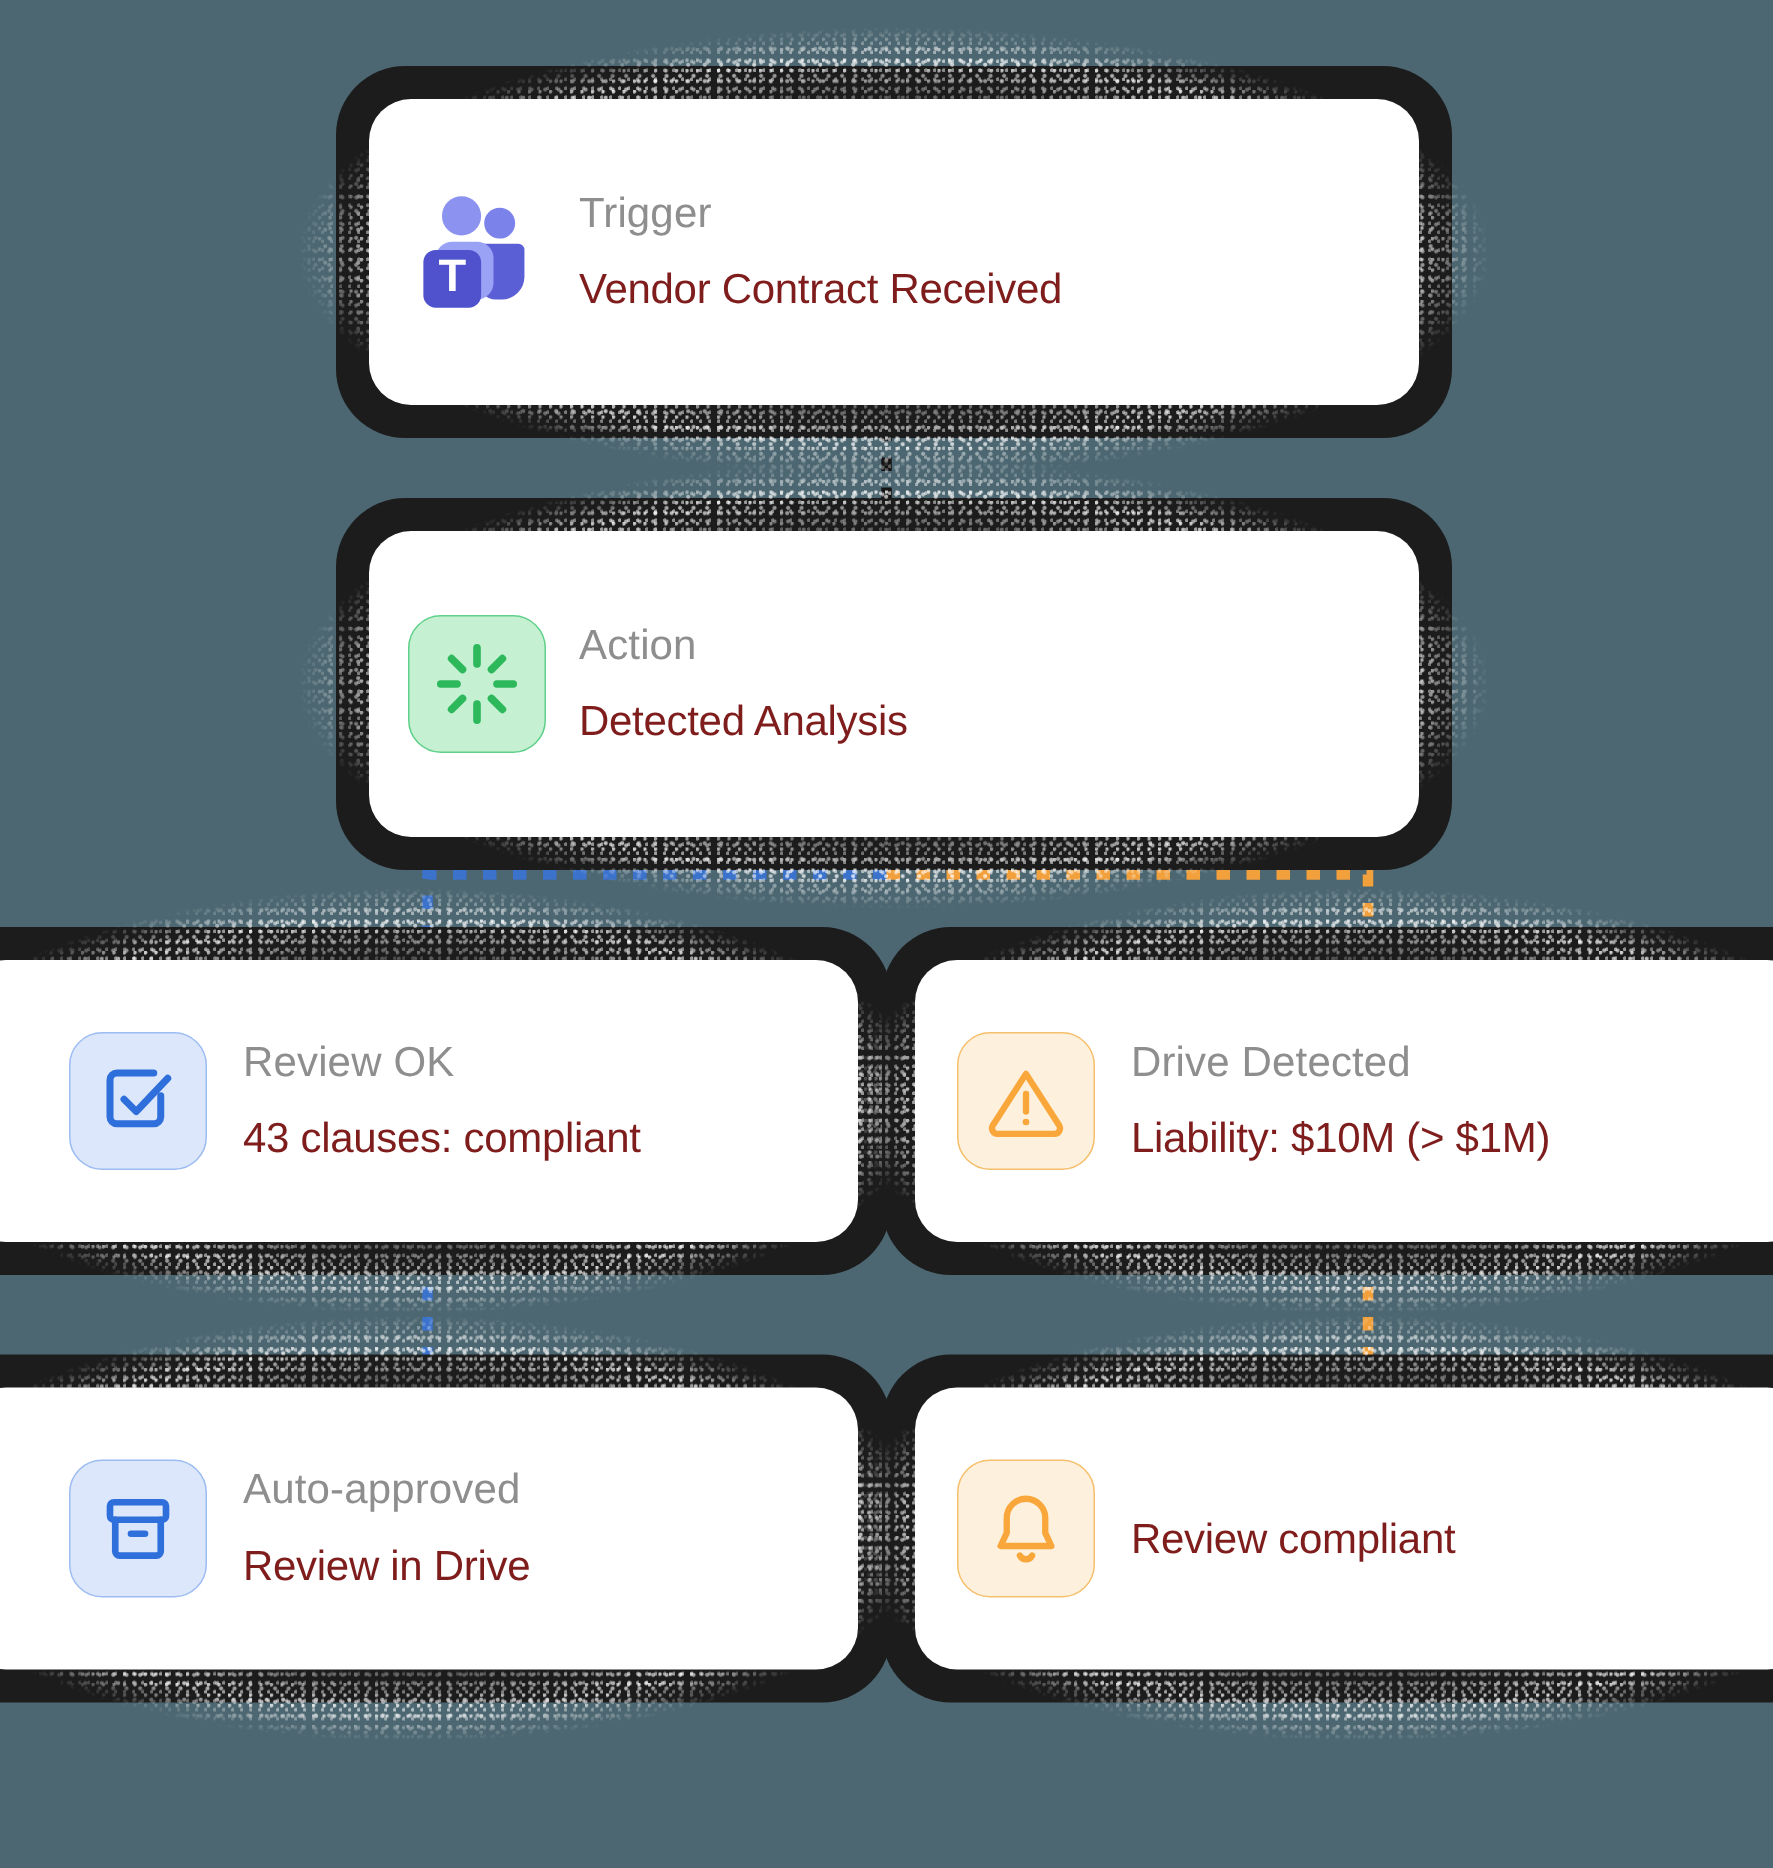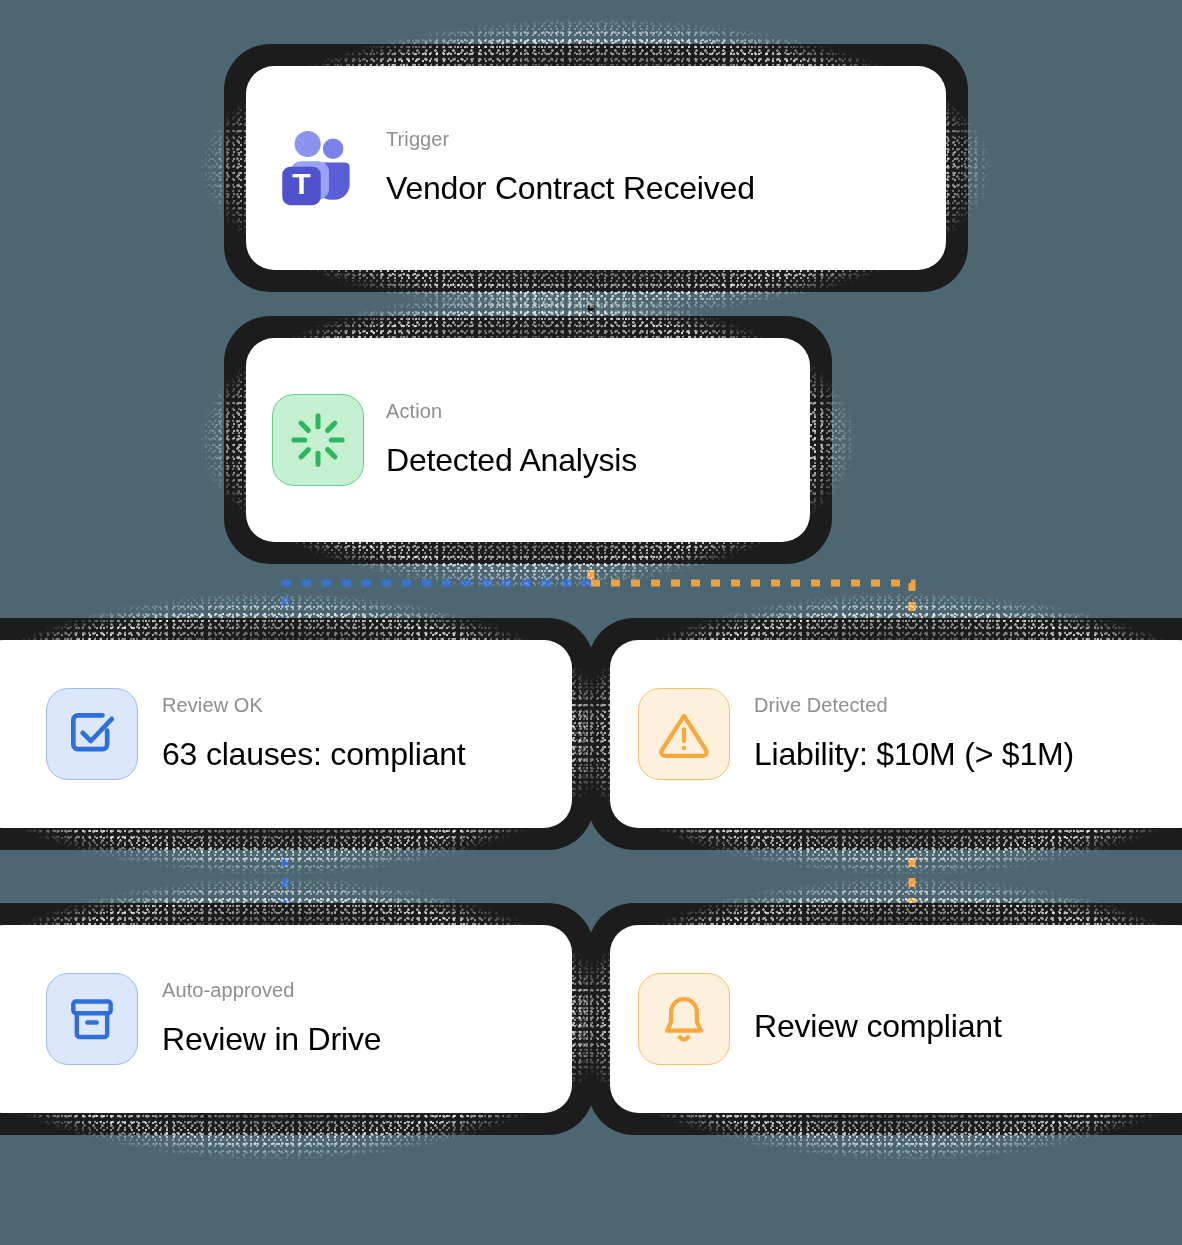--- a/index.html
+++ b/index.html
@@ -96,37 +96,37 @@
 
   
   .texts {
     display: flex;
     flex-direction: column;
     justify-content: center;
     min-width: 0;
   }
   .label {
     color: #8e8e8e;
-    font-size: 20px;
+    font-size: 28px;
     line-height: 1.28;
     letter-spacing: .1px;
     white-space: nowrap;
   }
   .value {
-    color: #000000;
-    font-size: 32px;
+    color: #7f1d1d;
+    font-size: 28px;
     line-height: 1.3;
     letter-spacing: -.2px;
     white-space: nowrap;
     margin-top: 15px;
   }
 
   
   #node-trigger   { left: 224px; top: 44px;   width: 744px; height: 248px; }
-  #node-action    { left: 224px; top: 316px;  width: 608px; height: 248px; }
+  #node-action    { left: 224px; top: 332px;  width: 744px; height: 248px; }
   #node-results   { left: -46px; top: 618px;  width: 640px; height: 232px; }
   #node-risk      { left: 588px; top: 618px;  width: 640px; height: 232px; }
   #node-approved  { left: -46px; top: 903px;  width: 640px; height: 232px; }
   #node-notified  { left: 588px; top: 903px;  width: 640px; height: 232px; }
 
   #node-results  .card,
   #node-risk     .card,
   #node-approved .card,
   #node-notified .card { gap: 24px; padding: 0 28px; }
 
@@ -202,21 +202,21 @@
   <div class="node" id="node-results">
     <div class="card">
       <div class="icon-tile blue">
         <svg width="56" height="56" viewBox="0 0 48 48" aria-hidden="true" fill="none" stroke="#2f6fdb" stroke-width="4" stroke-linecap="round" stroke-linejoin="round">
           <path d="M33 8H12a4 4 0 0 0-4 4v21a4 4 0 0 0 4 4h21a4 4 0 0 0 4-4V21"></path>
           <path d="M16 23l7 7L41 11"></path>
         </svg>
       </div>
       <div class="texts">
         <div class="label">Review OK</div>
-        <div class="value">63 clauses: compliant</div>
+        <div class="value">43 clauses: compliant</div>
       </div>
     </div>
   </div>
 
   <div class="node" id="node-risk">
     <div class="card">
       <div class="icon-tile orange">
         <svg width="56" height="56" viewBox="0 0 48 48" aria-hidden="true" fill="none" stroke="#f9a63a" stroke-width="3.6" stroke-linecap="round" stroke-linejoin="round">
           <path d="M24 8.5 43 38a3.2 3.2 0 0 1-2.8 4.8H7.8A3.2 3.2 0 0 1 5 38z"></path>
           <line x1="24" y1="20" x2="24" y2="30"></line>

